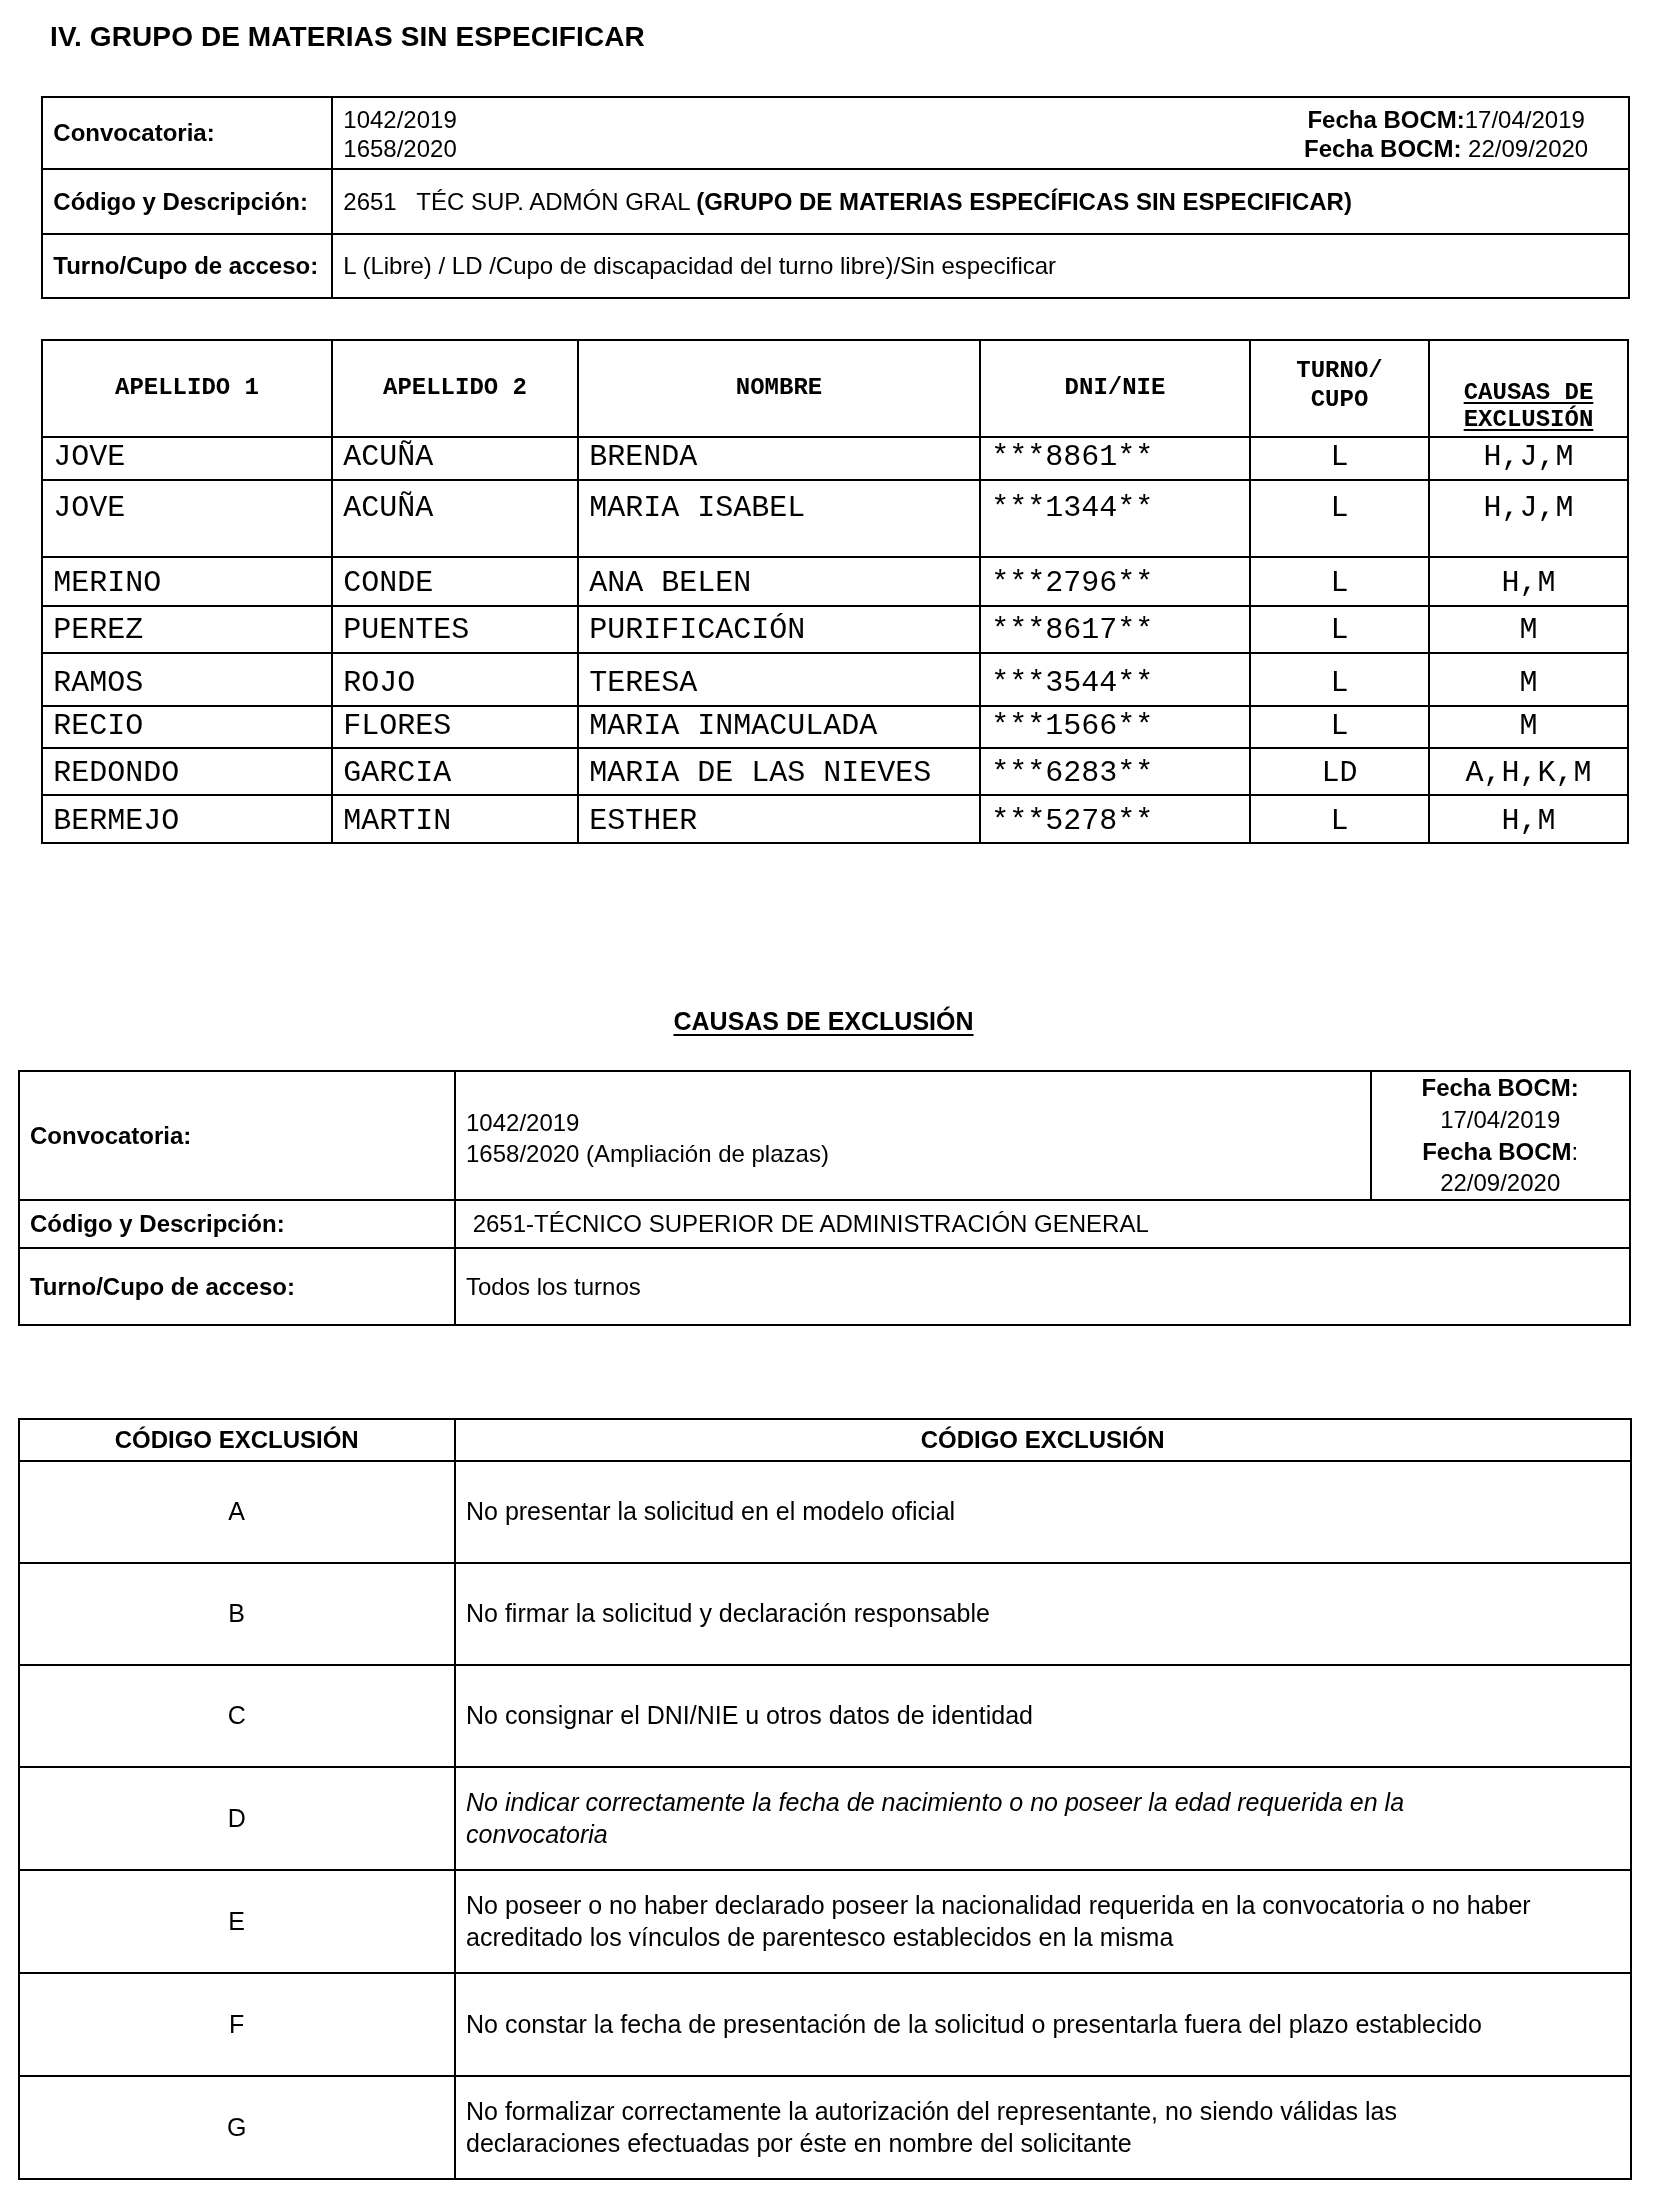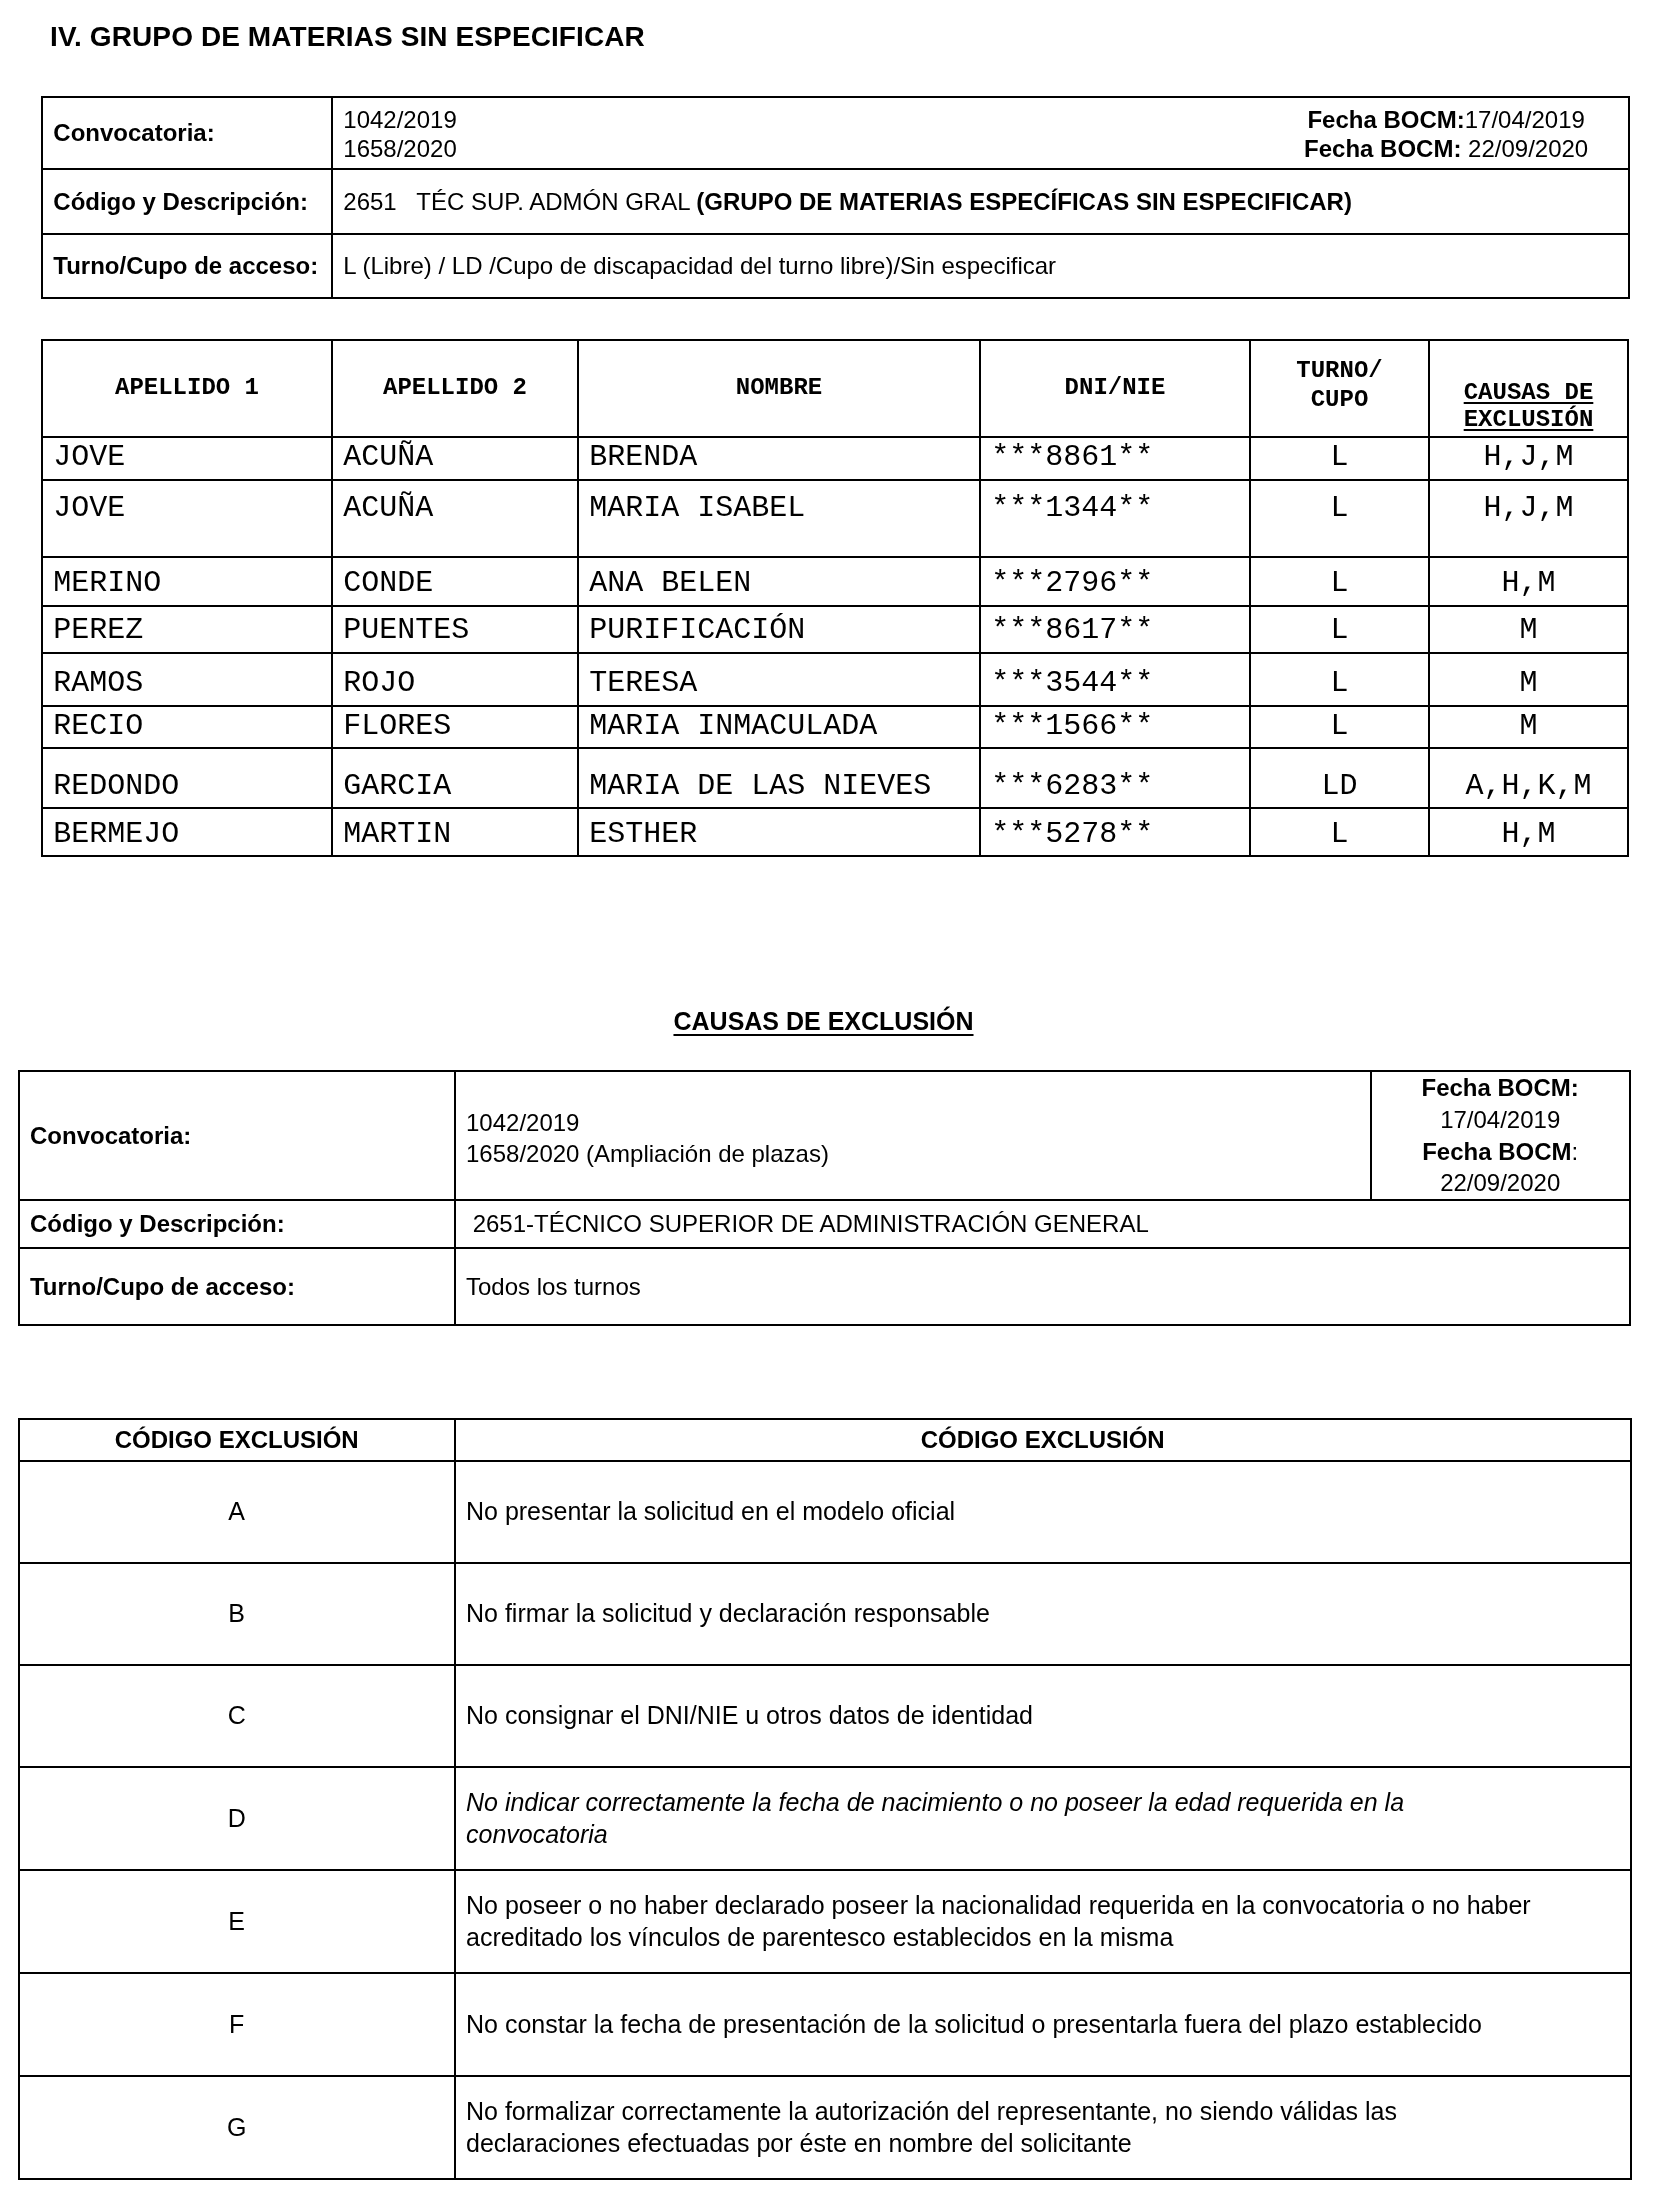--- a/index.html
+++ b/index.html
@@ -145,21 +145,21 @@
     <td class="vbottom c">M</td>
   </tr>
   <tr style="height:34px">
     <td class="vbottom">RECIO</td>
     <td class="vbottom">FLORES</td>
     <td class="vbottom">MARIA INMACULADA</td>
     <td class="vbottom">***1566**</td>
     <td class="vbottom c">L</td>
     <td class="vbottom c">M</td>
   </tr>
-  <tr style="height:60px">
+  <tr style="height:47px">
     <td class="vbottom">REDONDO</td>
     <td class="vbottom">GARCIA</td>
     <td class="vbottom">MARIA DE LAS NIEVES</td>
     <td class="vbottom">***6283**</td>
     <td class="vbottom c">LD</td>
     <td class="vbottom c">A,H,K,M</td>
   </tr>
   <tr style="height:48px">
     <td class="vbottom">BERMEJO</td>
     <td class="vbottom">MARTIN</td>

